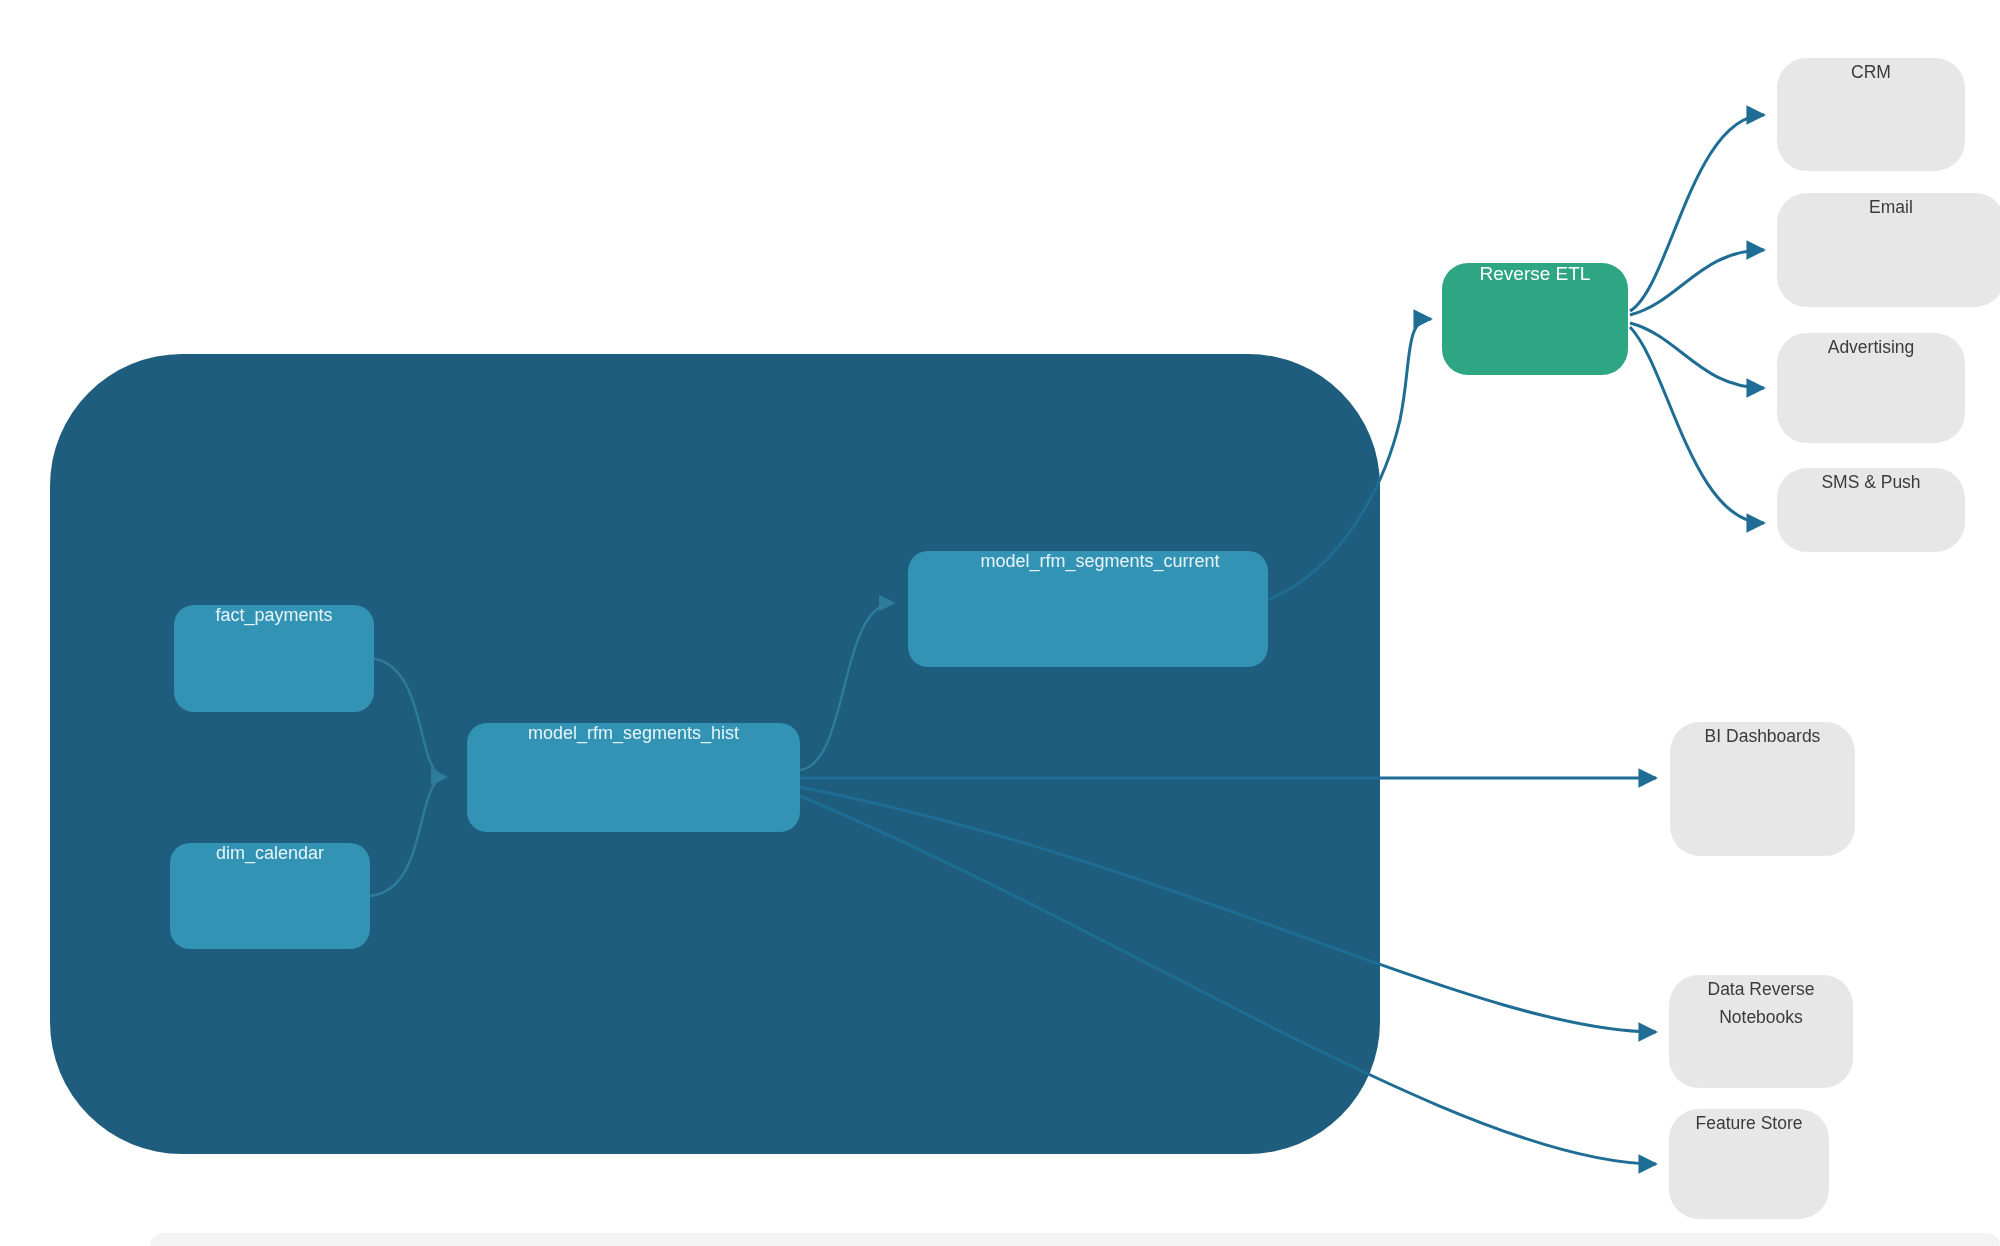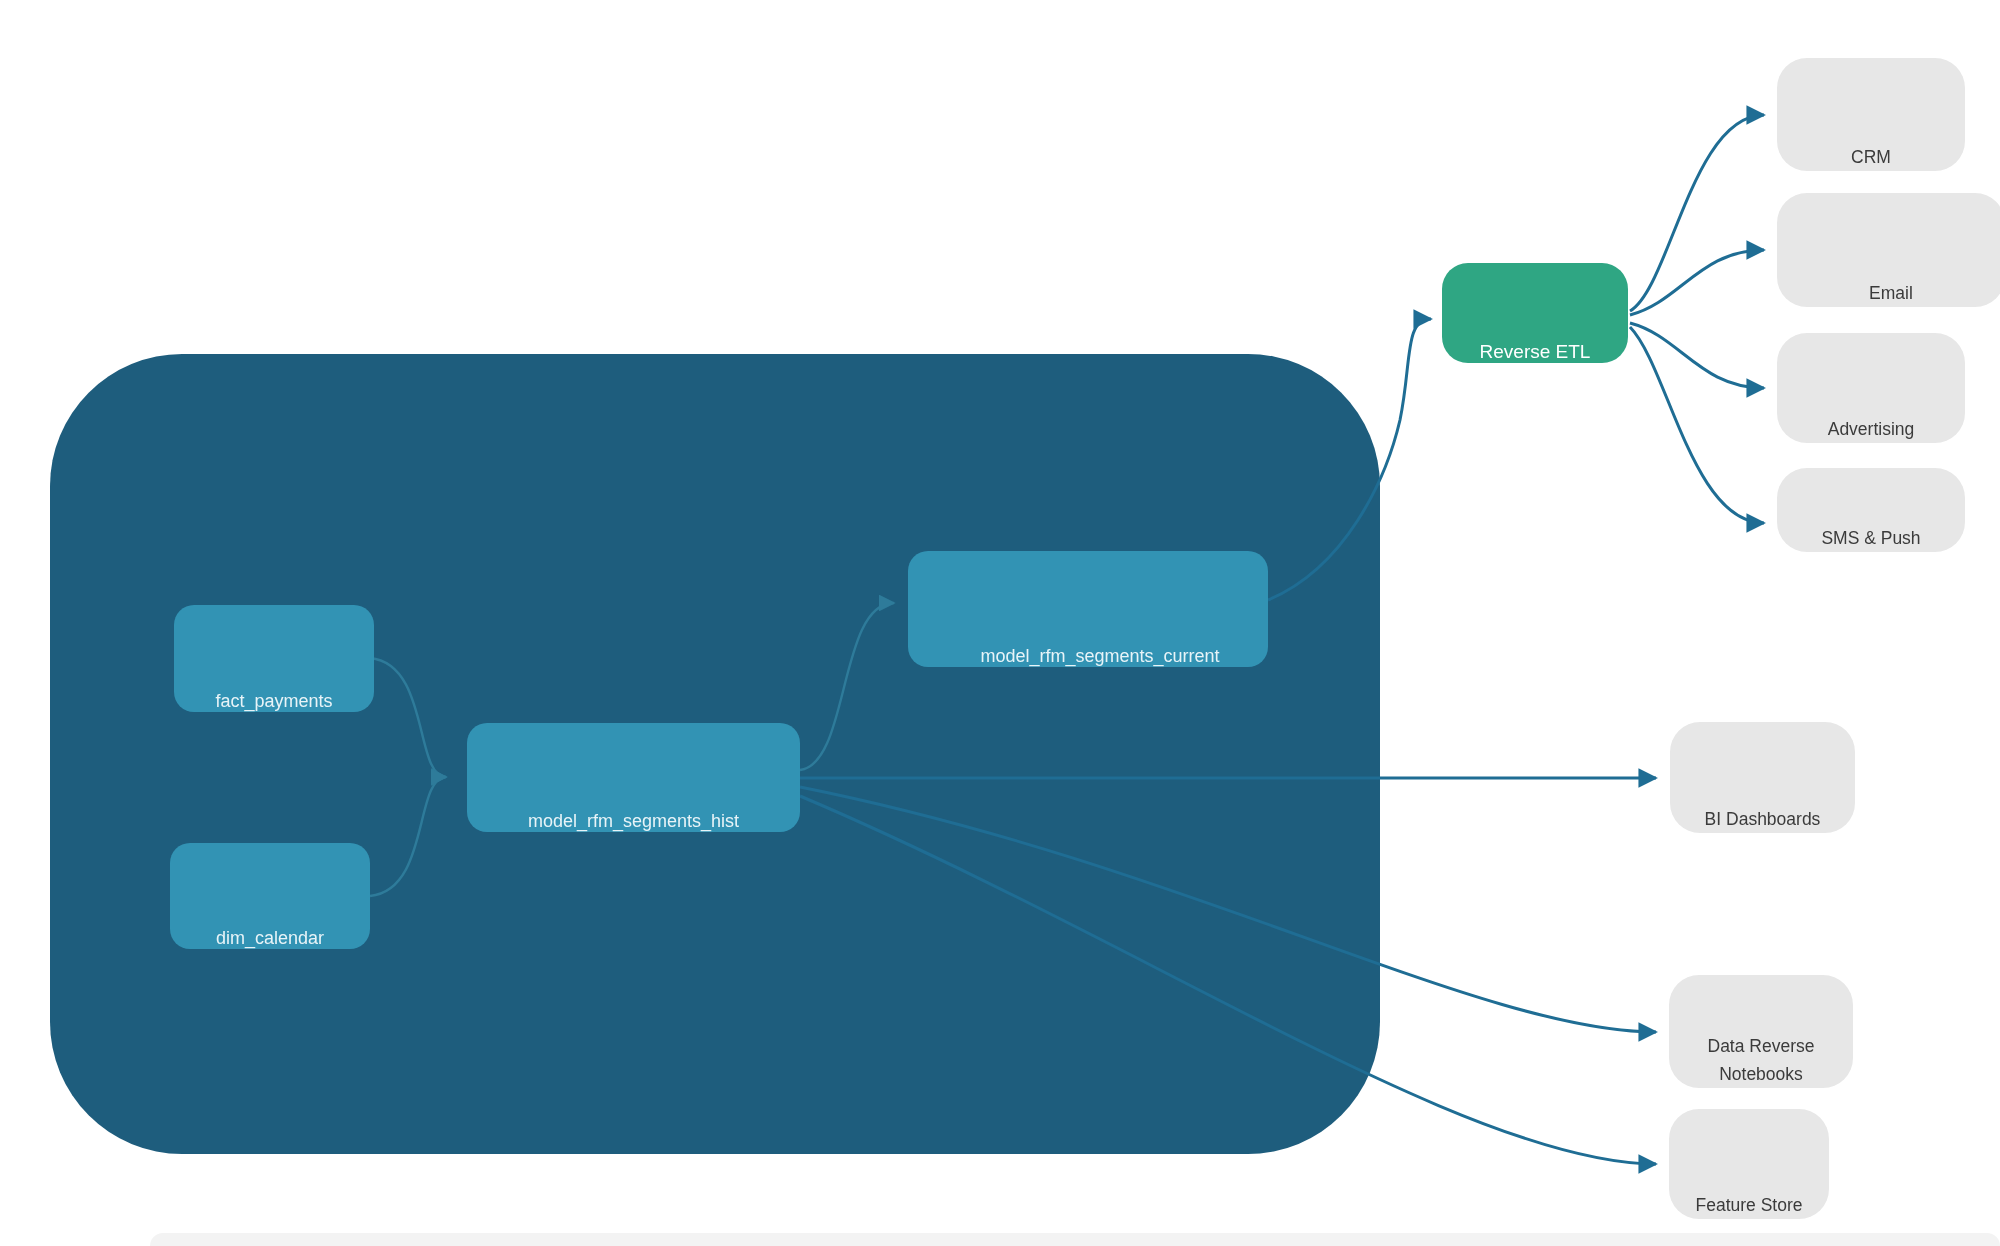--- a/index.html
+++ b/index.html
@@ -10,46 +10,46 @@
   
   .logo{position:absolute;left:126px;top:254px;display:flex;align-items:center;gap:14px;}
   .logo-text{font-size:72px;font-weight:bold;letter-spacing:-2px;color:var(--logo-text-color,#17171b);line-height:74px;margin-top:-8px;}
   
   .warehouse{
     position:absolute;left:50px;top:354px;width:1330px;height:800px;
     background:var(--warehouse-container,#1e5d7d);border-radius:132px;
   }
   
   .node{
-    position:absolute;display:flex;align-items:flex-end;justify-content:center;text-align:center;
+    position:absolute;display:flex;align-items:flex-start;justify-content:center;text-align:center;
     box-sizing:border-box;
   }
   .model-node{
     background:var(--model-node,#3293b4);color:var(--model-node-text,#e8f4f8);
     border-radius:20px;font-size:18px;
   }
   .retl-node{
     background:var(--reverse-etl-bg,#2fa683);color:var(--reverse-etl-text,#ffffff);
     border-radius:26px;font-size:19px;
   }
   .dest-node{
     background:var(--destination-bg,#e7e7e7);color:var(--destination-text,#3b3b3b);
     border-radius:30px;font-size:17.5px;line-height:28px;padding:0 18px;
   }
   
   #n-fact{left:174px;top:605px;width:200px;height:107px;}
   #n-dim{left:170px;top:843px;width:200px;height:106px;}
   #n-hist{left:467px;top:723px;width:333px;height:109px;}
   #n-current{left:908px;top:551px;width:360px;height:116px;padding-left:24px;}
-  #n-retl{left:1442px;top:263px;width:186px;height:100px;}
+  #n-retl{left:1442px;top:263px;width:186px;height:112px;}
   #n-crm{left:1777px;top:58px;width:188px;height:113px;}
   #n-email{left:1777px;top:193px;width:228px;height:114px;}
   #n-adv{left:1777px;top:333px;width:188px;height:110px;}
   #n-sms{left:1777px;top:468px;width:188px;height:84px;}
-  #n-bi{left:1670px;top:722px;width:185px;height:111px;}
+  #n-bi{left:1670px;top:722px;width:185px;height:134px;}
   #n-ds{left:1669px;top:975px;width:184px;height:113px;}
   #n-fs{left:1669px;top:1109px;width:160px;height:110px;}
   
   .edges{position:absolute;left:0;top:0;width:2000px;height:1246px;pointer-events:none;}
   .edge-outer{stroke:var(--edge-outer,#1f6d94);stroke-width:3;fill:none;}
   .edge-inner{stroke:var(--edge-inner,#2e7b9a);stroke-width:2.4;fill:none;}
   
   .bottom-strip{
     position:absolute;left:150px;top:1233px;width:1850px;height:13px;
     background:#f3f3f3;border-radius:14px 14px 0 0;

